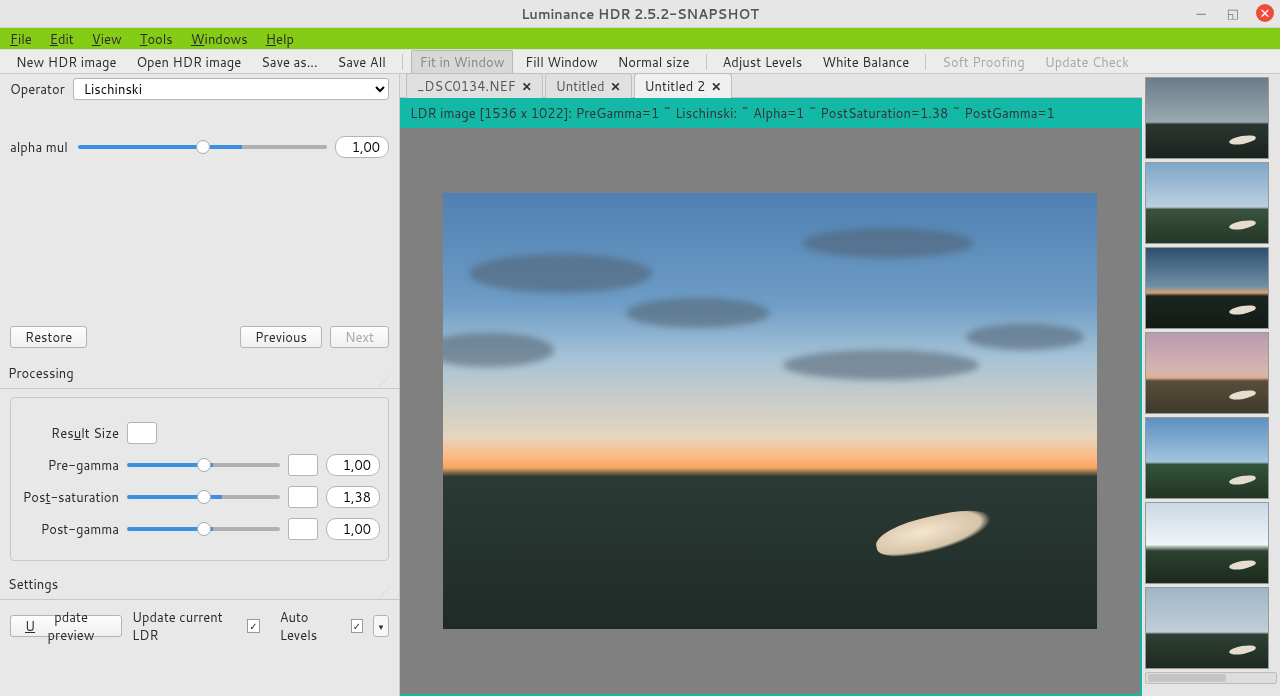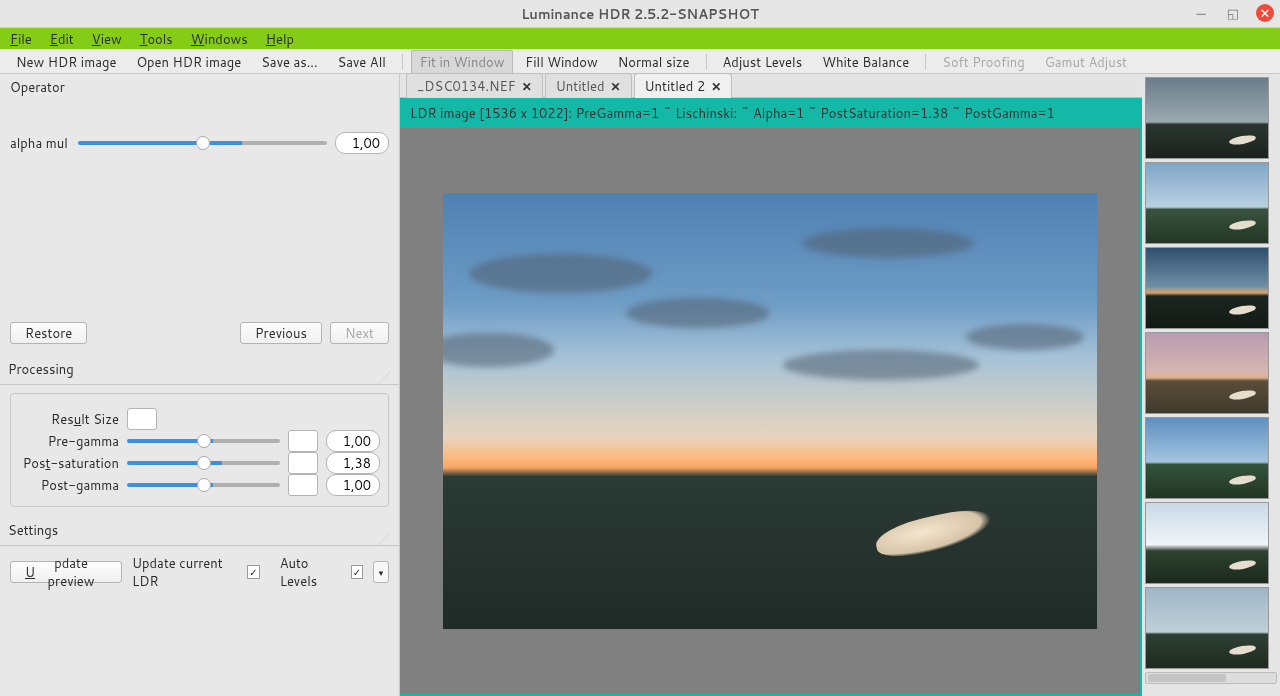--- a/index.html
+++ b/index.html
@@ -38,21 +38,21 @@
   select.combo { flex: 1; height: 22px; background: #fff; border: 1px solid #b4b4b4; border-radius: 3px; padding: 0 6px; }
   .slider { flex: 1; -webkit-appearance: none; height: 4px; background: #b0b0b0; border-radius: 2px; }
   .slider.blue { background: linear-gradient(to right, #3d8fe0 0%, #3d8fe0 var(--p,50%), #b0b0b0 var(--p,50%)); }
   .slider::-webkit-slider-thumb { -webkit-appearance:none; width:14px; height:14px; border-radius:50%; background:#fdfdfd; border:1px solid #aaa; }
   .numbox { width: 54px; height: 22px; border: 1px solid #b4b4b4; border-radius: 10px; background: #fff; text-align: right; padding: 0 8px; }
   .sqbox { width: 30px; height: 22px; border: 1px solid #b4b4b4; border-radius: 3px; background: #fff; }
   .btn { height: 22px; padding: 0 14px; border: 1px solid #b4b4b4; border-radius: 3px; background: linear-gradient(#fdfdfd,#f0f0f0); color:#2b2b2b; cursor:default; display:inline-flex; align-items:center; }
   .btn.disabled { color:#a8a8a8; }
   .spacer { flex:1; }
   .group { border: 1px solid #c8c8c8; border-radius: 4px; margin: 8px 10px; padding: 14px 8px 10px 8px; }
-  .grow { display:flex; align-items:center; gap:8px; margin:0 0; }
+  .grow { display:flex; align-items:center; gap:8px; margin:10px 0; }
   .grow .glbl { width:100px; text-align:right; }
   .settings-row { display:flex; align-items:center; padding:8px 10px; gap:10px; }
   .check { width:14px; height:14px; border:1px solid #999; background:#fff; display:inline-flex; align-items:center; justify-content:center; font-size:10px; color:#2b2b2b; }
   .dropbtn { width:18px; height:22px; border:1px solid #b4b4b4; border-radius:3px; background:#f7f7f7; display:inline-flex; align-items:center; justify-content:center; font-size:9px; }
 
   
   .tabs { display:flex; align-items:flex-end; height:24px; padding: 0 6px; gap: 0; background:#e4e4e4; border-bottom:1px solid #bfbfbf; }
   .tab { padding: 3px 10px; border:1px solid #bfbfbf; border-bottom:none; border-radius:4px 4px 0 0; background:#e0e0e0; color:#555; margin-right:2px; display:flex; align-items:center; gap:6px; position:relative; top:1px; }
   .tab.active { background:#f0f0f0; color:#2b2b2b; }
   .tab .x { font-weight:bold; font-size:12px; color:#333; cursor:default; }
@@ -110,28 +110,31 @@
   <span class="tb">Save All</span>
   <span class="sep"></span>
   <span class="tb active">Fit in Window</span>
   <span class="tb">Fill Window</span>
   <span class="tb">Normal size</span>
   <span class="sep"></span>
   <span class="tb">Adjust Levels</span>
   <span class="tb">White Balance</span>
   <span class="sep"></span>
   <span class="tb disabled">Soft Proofing</span>
-  <span class="tb disabled">Gamut Adjust</span>
+  <span class="tb disabled">Update Check</span>
 </div>
 
 <div class="main">
 
   <div class="left">
     <div class="row">
       <span class="lbl">Operator</span>
+      <select class="combo">
+        <option>Lischinski</option>
+      </select>
     </div>
     <div class="row" style="margin-top:28px;">
       <span class="lbl" style="width:60px;">alpha mul</span>
       <input type="range" class="slider blue" style="--p: 66%;" value="50">
       <input class="numbox" value="1,00" style="">
     </div>
 
     <div style="flex-basis:160px;"></div>
 
     <div class="row" style="padding-bottom:10px;">

